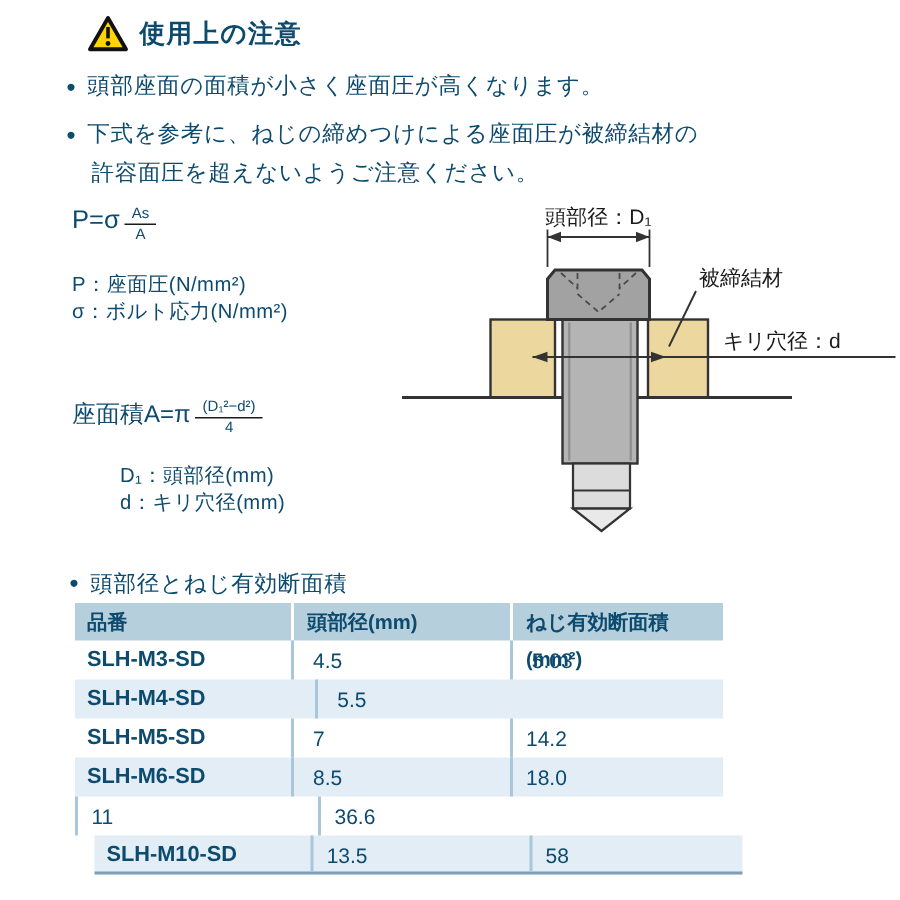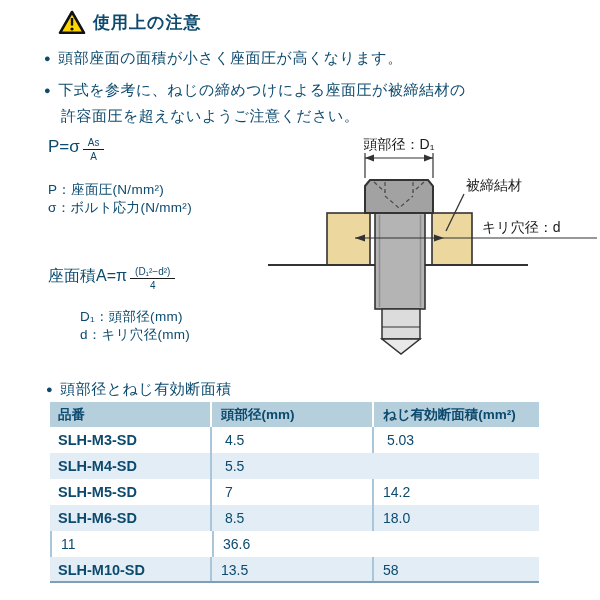--- a/index.html
+++ b/index.html
@@ -18,28 +18,28 @@
   
   .formula{display:flex;font-size:17px;}
   .frac{display:inline-flex;flex-direction:column;text-align:center;margin-left:3px;font-size:10px;}
   .frac .num{border-bottom:1.6px solid #1a1a1a;padding:0 5px 1px 5px;}
   .frac .den{padding-top:1px;}
   .defs div{font-size:13.5px;line-height:18px;letter-spacing:0.3px;}
   
   .tbl-title{display:flex;left:46px;top:380px;font-size:15px;font-weight:500;letter-spacing:0.5px;}
   .tbl-title .bullet-dot{line-height:19px;}
   .table{left:50px;top:402px;width:480px;}
-  .t-row{display:flex;width:489px;box-sizing:border-box;}
+  .t-row{display:flex;width:432px;box-sizing:border-box;}
   .t-head{height:25px;line-height:25px;background:#b6cfdd;font-weight:600;font-size:13.5px;}
   .t-head .c2,.t-head .c3{border-left:2px solid #ffffff;}
   .t-body{height:26px;line-height:26px;}
   .t-body .c2,.t-body .c3{border-left:2px solid #a9c6da;font-size:14px;white-space:pre;}
   .t-body .c1{font-weight:bold;font-size:14.5px;}
   .t-body.alt{background:#e2edf5;}
-  .t-body.last{border-bottom:2.5px solid #7f9fb6;}
+  .t-body.last{border-bottom:2.5px solid #7f9fb6;margin-left:13px;}
   .c1{width:160px;box-sizing:border-box;padding-left:8px;}
   .c2{width:162px;box-sizing:border-box;padding-left:9px;}
   .c3{width:158px;box-sizing:border-box;padding-left:9px;}
   svg text{font-family:"Liberation Sans",sans-serif;}
 </style>
 </head>
 <body>
 
 <div class="page">
 

